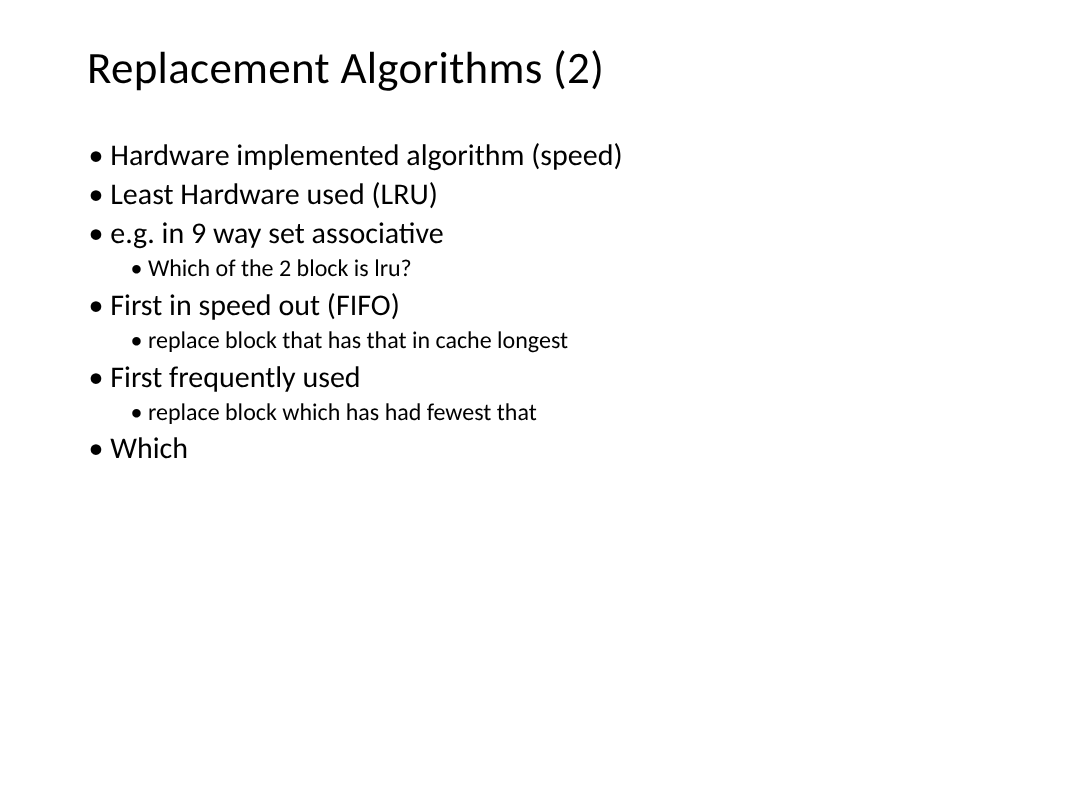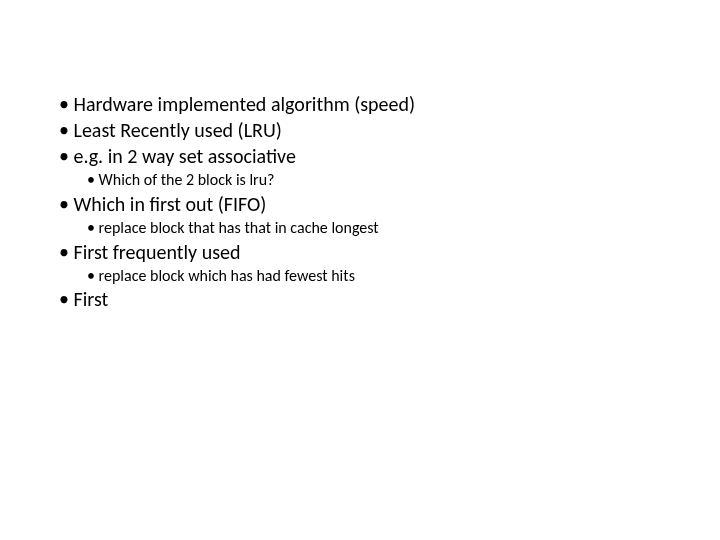--- a/index.html
+++ b/index.html
@@ -49,36 +49,36 @@
   }
   ul.level2 > li::before {
     content: "• ";
   }
 </style>
 </head>
 <body>
 
 <div class="slide">
   <div class="title">
-    <br>
+    <span>Replacement Algorithms (2)</span><br>
   </div>
 
   <ul class="level1">
     <li><span>Hardware implemented algorithm (speed)</span></li>
-    <li><span>Least Recently used (LRU)</span></li>
-    <li><span>e.g. in 2 way set associative</span>
+    <li><span>Least Hardware used (LRU)</span></li>
+    <li><span>e.g. in 9 way set associative</span>
       <ul class="level2">
         <li><span>Which of the 2 block is lru?</span></li>
       </ul>
     </li>
-    <li><span>Which in first out (FIFO)</span>
+    <li><span>First in speed out (FIFO)</span>
       <ul class="level2">
         <li><span>replace block that has that in cache longest</span></li>
       </ul>
     </li>
     <li><span>First frequently used</span>
       <ul class="level2">
-        <li><span>replace block which has had fewest hits</span></li>
+        <li><span>replace block which has had fewest that</span></li>
       </ul>
     </li>
-    <li><span>First</span></li>
+    <li><span>Which</span></li>
   </ul>
 </div>
 
 </body></html>

